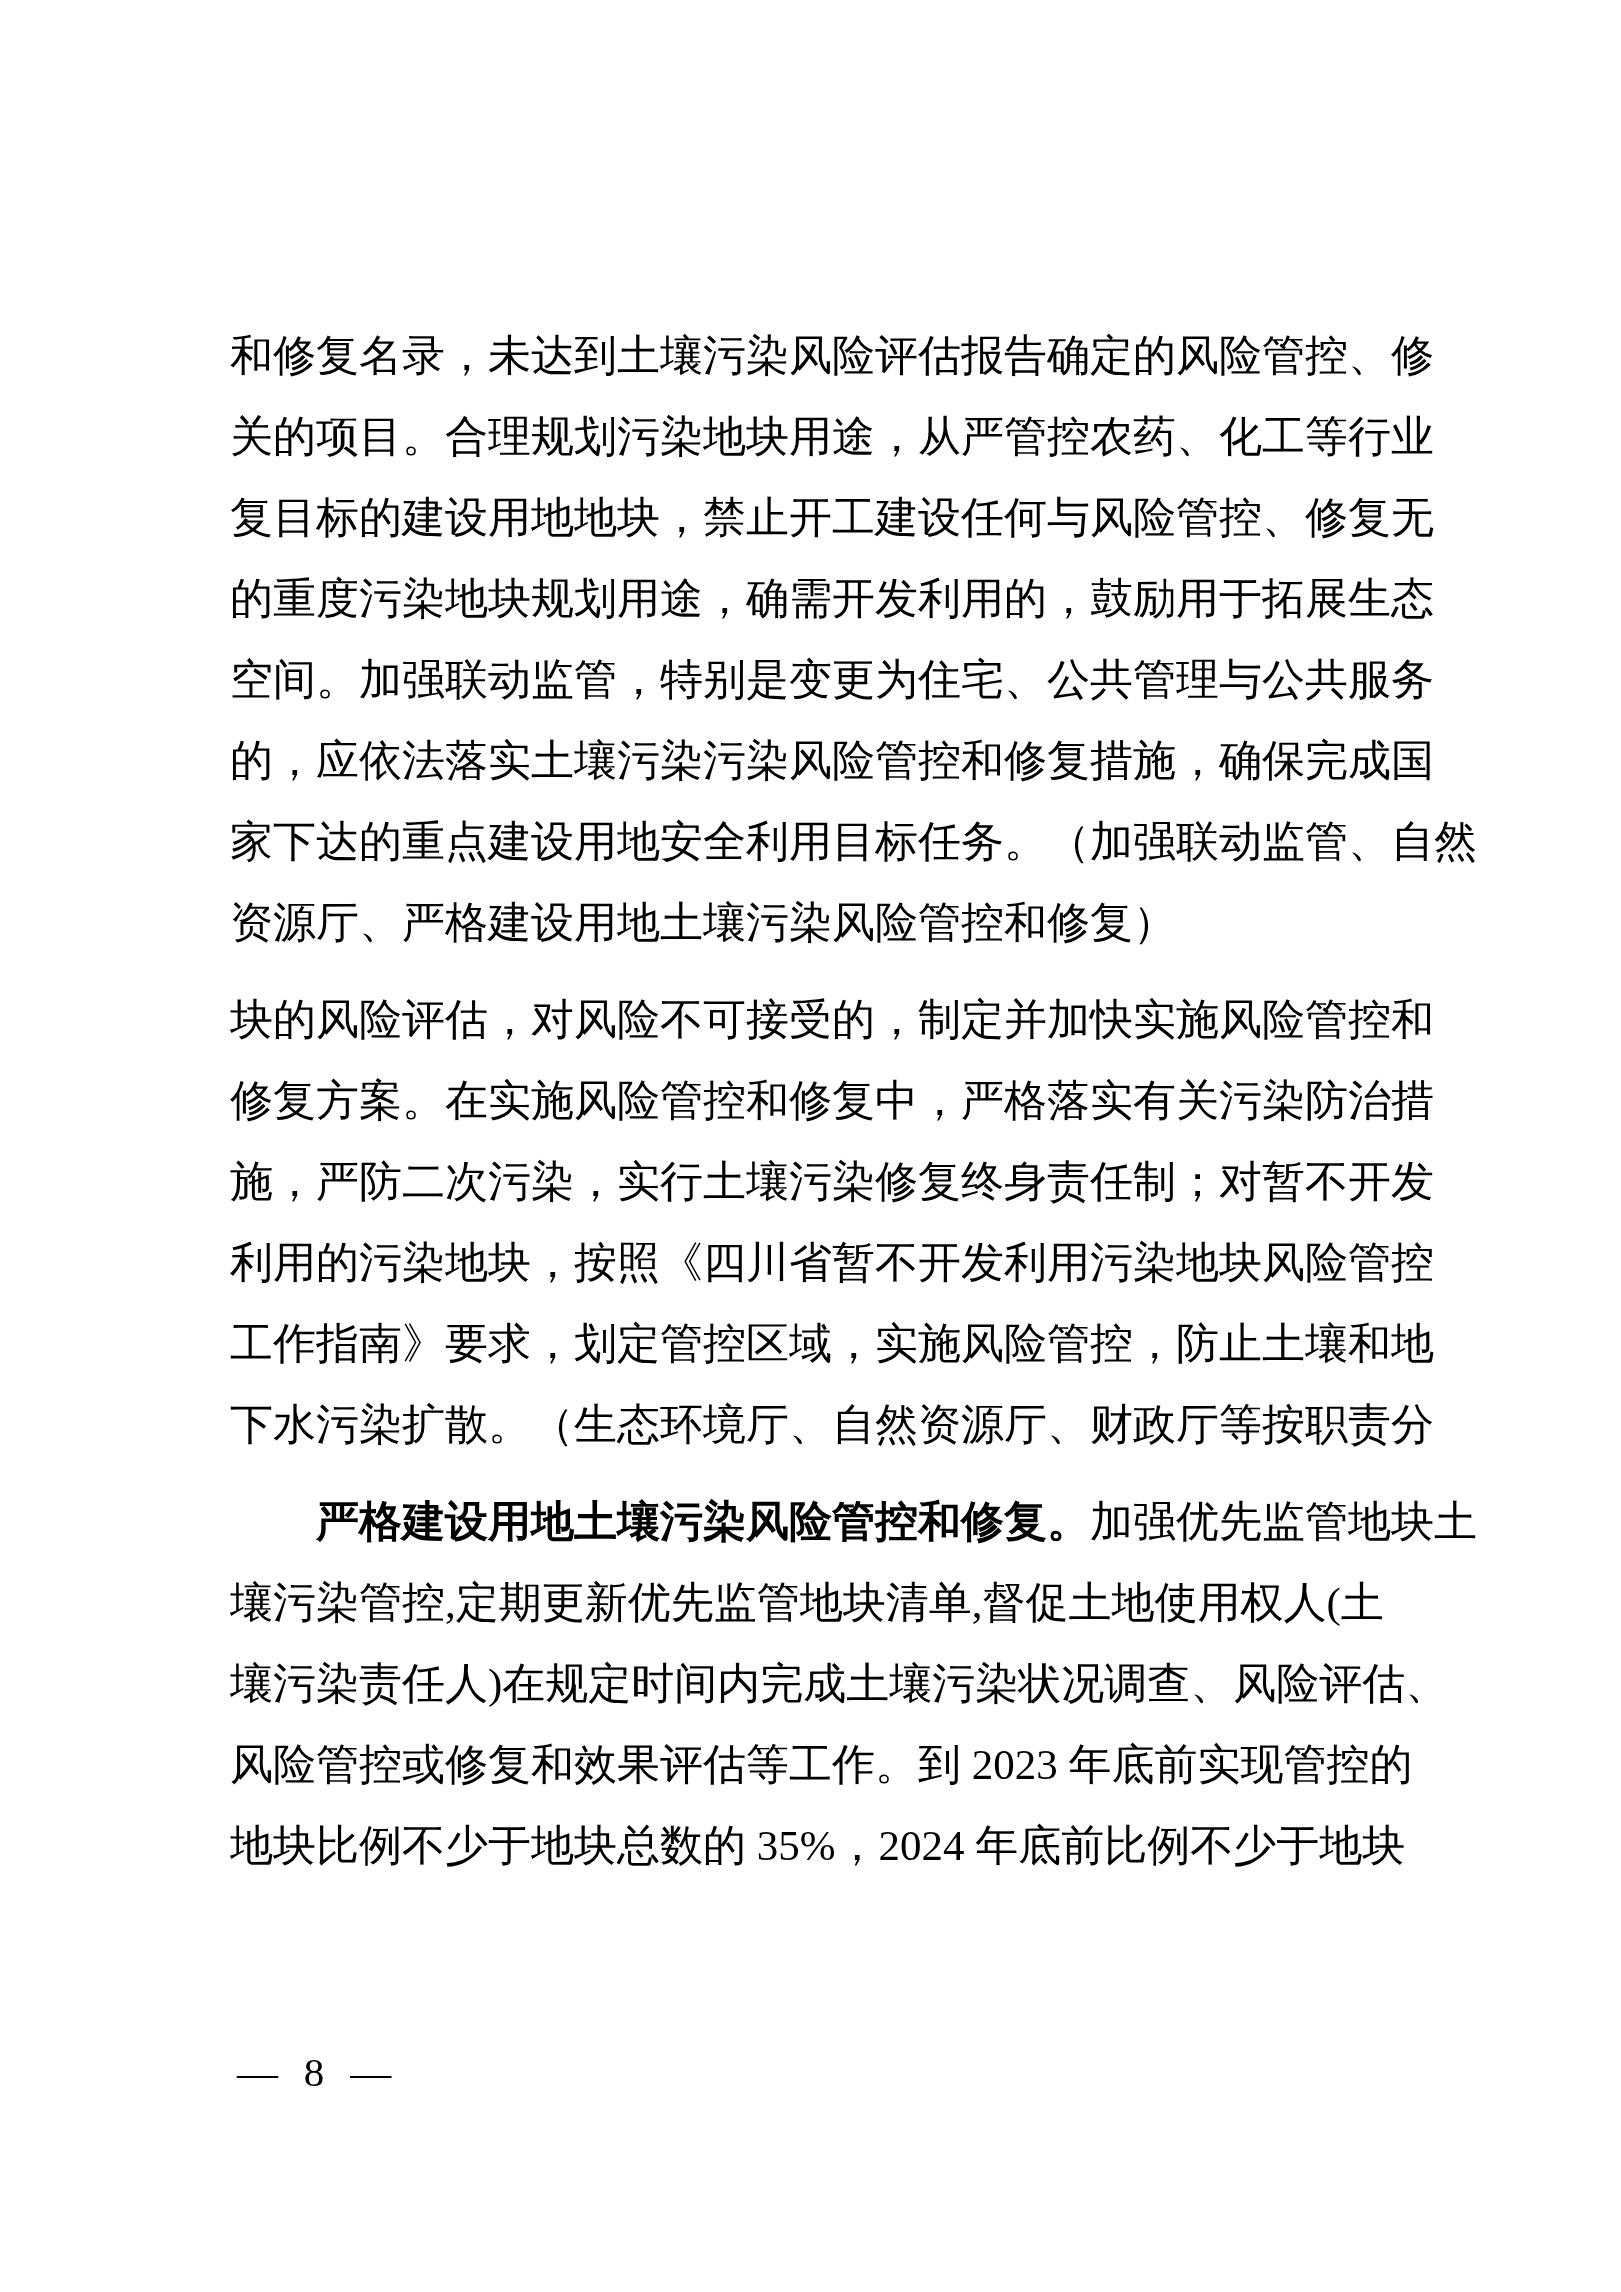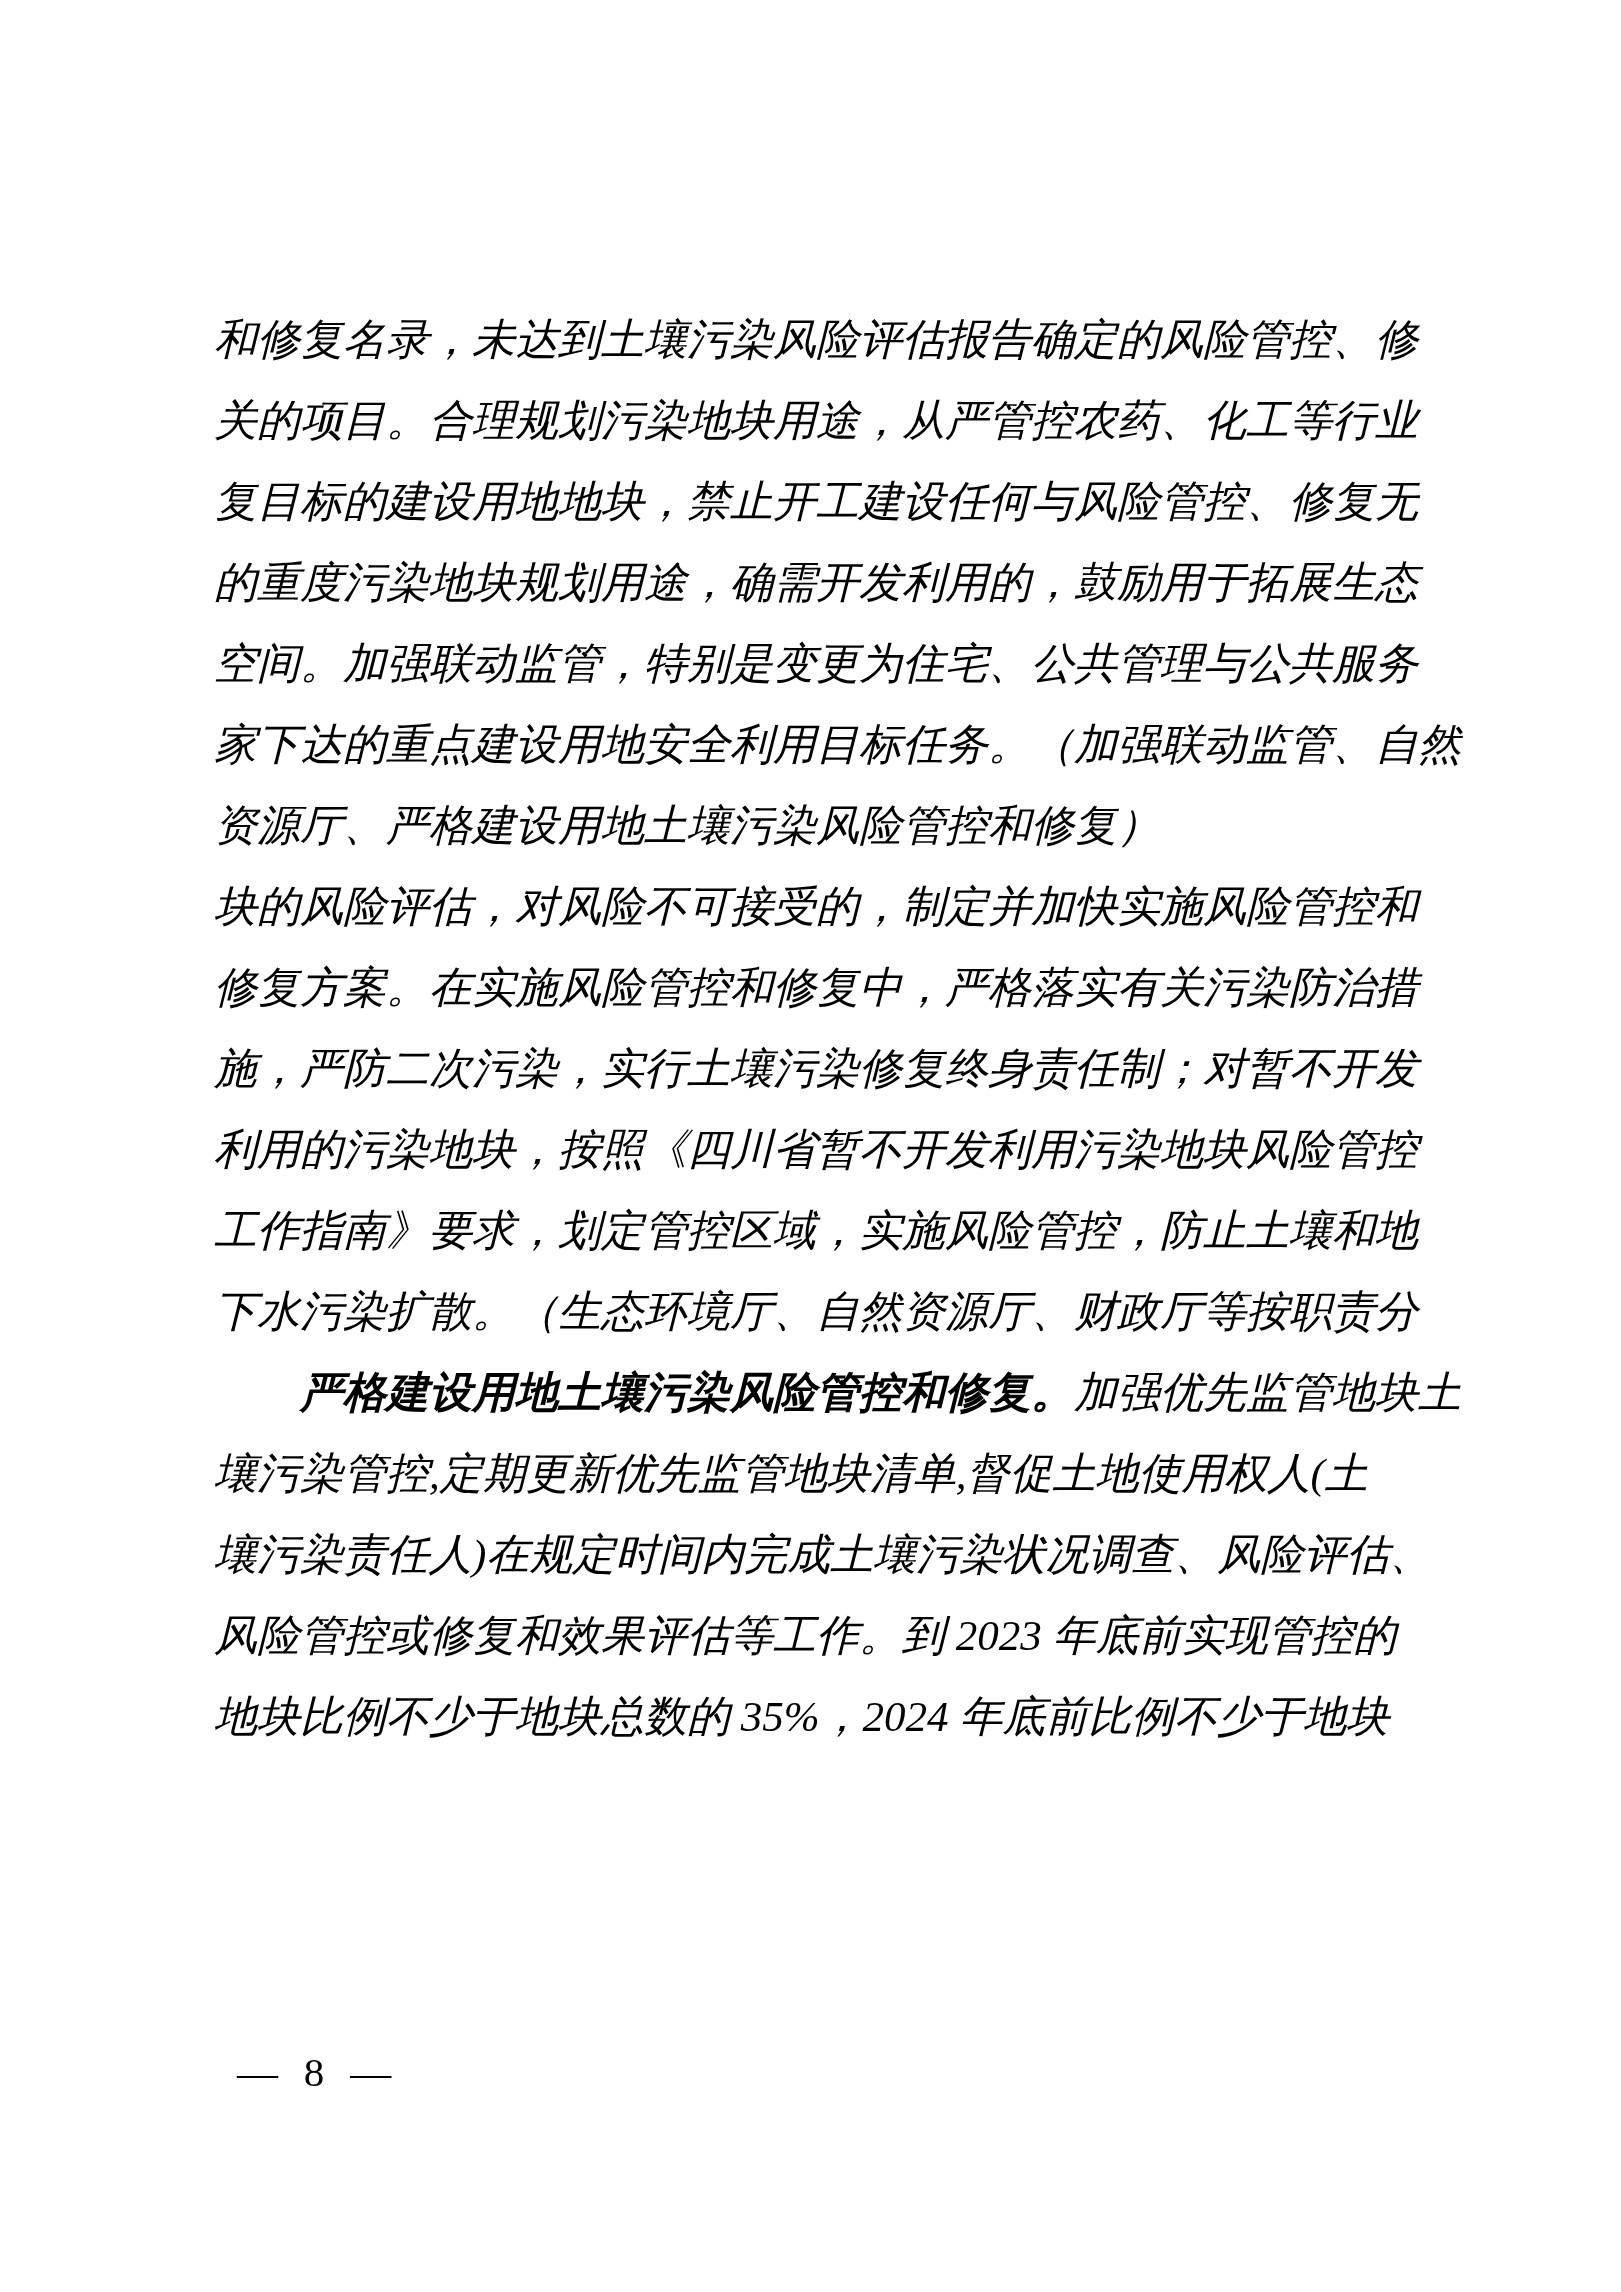--- a/index.html
+++ b/index.html
@@ -13,21 +13,21 @@
     color: #000000;
   }
   .text-block {
     position: absolute;
     left: 214px;
     top: 299px;
     width: 1208px;
     font-size: 43px;
     line-height: 81px;
   }
-  .paragraph { margin: 0; padding: 0; font-style: italic; }
+  .paragraph { margin: 16px; padding: 0; }
   .line {
     height: 81px;
     white-space: nowrap;
     text-align: left;
   }
   .line.indent { padding-left: 86px; }
   .bold-lead { font-weight: bold; }
   .footer {
     position: absolute;
     left: 237px;
@@ -42,20 +42,21 @@
 <body>
 
 <div class="page">
   <div class="text-block" id="text-block">
       <div class="paragraph">
         <div class="line">和修复名录，未达到土壤污染风险评估报告确定的风险管控、修</div>
         <div class="line">关的项目。合理规划污染地块用途，从严管控农药、化工等行业</div>
         <div class="line">复目标的建设用地地块，禁止开工建设任何与风险管控、修复无</div>
         <div class="line">的重度污染地块规划用途，确需开发利用的，鼓励用于拓展生态</div>
         <div class="line">空间。加强联动监管，特别是变更为住宅、公共管理与公共服务</div>
+        <div class="line">的，应依法落实土壤污染污染风险管控和修复措施，确保完成国</div>
         <div class="line">家下达的重点建设用地安全利用目标任务。（加强联动监管、自然</div>
         <div class="line">资源厅、严格建设用地土壤污染风险管控和修复）</div>
       </div>
       <div class="paragraph">
         <div class="line">块的风险评估，对风险不可接受的，制定并加快实施风险管控和</div>
         <div class="line">修复方案。在实施风险管控和修复中，严格落实有关污染防治措</div>
         <div class="line">施，严防二次污染，实行土壤污染修复终身责任制；对暂不开发</div>
         <div class="line">利用的污染地块，按照《四川省暂不开发利用污染地块风险管控</div>
         <div class="line">工作指南》要求，划定管控区域，实施风险管控，防止土壤和地</div>
         <div class="line">下水污染扩散。（生态环境厅、自然资源厅、财政厅等按职责分</div>

